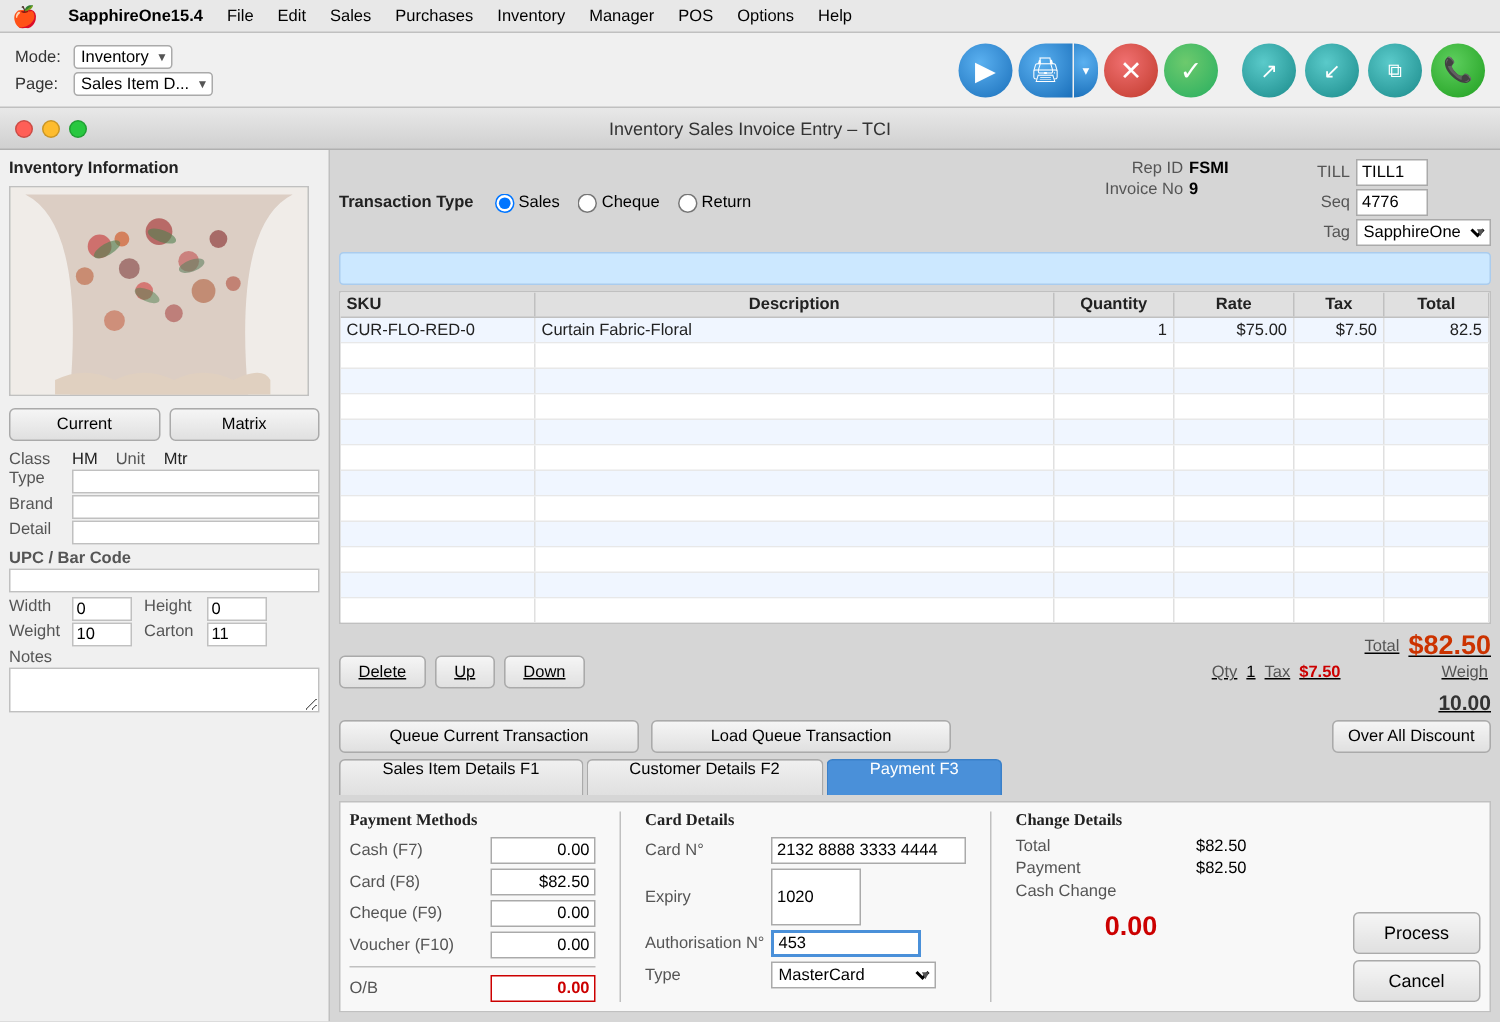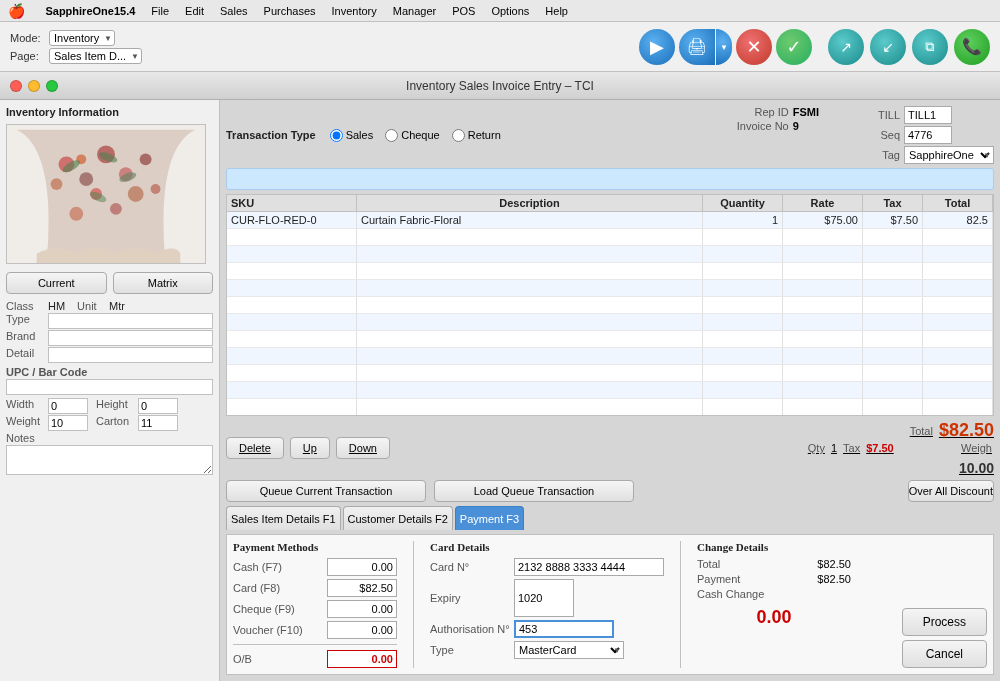--- a/index.html
+++ b/index.html
@@ -96,37 +96,37 @@
     .qty-tax-value { font-size: 11px; }
     .tax-value { font-size: 11px; color: #cc0000; font-weight: bold; }
     .total-section { display: flex; flex-direction: column; align-items: flex-end; gap: 1px; }
     .total-label { font-size: 11px; color: #555; }
     .total-amount { font-size: 18px; font-weight: bold; color: #cc3300; }
     .weigh-amount { font-size: 14px; font-weight: bold; color: #333; }
 
     
     .queue-row { display: flex; align-items: center; gap: 8px; }
     .queue-btn { height: 22px; padding: 0 12px; background: linear-gradient(to bottom, #f5f5f5, #e0e0e0); border: 1px solid #aaa; border-radius: 4px; font-size: 11px; cursor: pointer; flex: 1; max-width: 200px; }
-    .overall-discount-btn { height: 22px; padding: 0 0; background: linear-gradient(to bottom, #f5f5f5, #e0e0e0); border: 1px solid #aaa; border-radius: 4px; font-size: 11px; cursor: pointer; margin-left: auto; }
+    .overall-discount-btn { height: 22px; padding: 0 10px; background: linear-gradient(to bottom, #f5f5f5, #e0e0e0); border: 1px solid #aaa; border-radius: 4px; font-size: 11px; cursor: pointer; margin-left: auto; }
 
     
     .bottom-tabs { display: flex; gap: 2px; align-items: flex-end; }
-    .tab { height: 24px; padding: 0 4px; border: 1px solid #aaa; border-bottom: none; border-radius: 4px 4px 0 0; font-size: 11px; cursor: pointer; display: flex; align-items: center; background: linear-gradient(to bottom, #f0f0f0, #e0e0e0); }
+    .tab { height: 24px; padding: 0 28px; border: 1px solid #aaa; border-bottom: none; border-radius: 4px 4px 0 0; font-size: 11px; cursor: pointer; display: flex; background: linear-gradient(to bottom, #f0f0f0, #e0e0e0); }
     .tab.active { background: #4a90d9; color: white; border-color: #3a80c9; }
 
     
     .payment-section { border: 1px solid #c0c0c0; background: #f8f8f8; padding: 6px; display: flex; gap: 12px; }
     .payment-col { display: flex; flex-direction: column; gap: 3px; }
     .payment-col-title { font-size: 11px; font-weight: bold; color: #222; margin-bottom: 2px; font-family: Liberation Serif, serif; }
     .payment-row { display: flex; align-items: center; gap: 4px; }
     .pay-label { font-size: 11px; color: #555; width: 90px; }
     .pay-input { height: 18px; border: 1px solid #aaa; background: white; font-size: 11px; width: 70px; padding: 0 3px; text-align: right; }
     .pay-input-red { color: #cc0000; font-weight: bold; border: 1px solid #cc0000; }
     .card-label { font-size: 11px; color: #555; width: 80px; }
-    .card-input { height: 18px; border: 1px solid #aaa; background: white; font-size: 11px; width: 150px; padding: 0 3px; }
+    .card-input { height: 18px; border: 1px solid #aaa; background: white; font-size: 11px; width: 130px; padding: 0 3px; }
     .card-input-sm { height: 18px; border: 1px solid #aaa; background: white; font-size: 11px; width: 60px; padding: 18px 3px; }
     .card-input-auth { height: 18px; border: 2px solid #4a90d9; background: white; font-size: 11px; width: 100px; padding: 0 3px; }
     .card-select { height: 18px; border: 1px solid #aaa; background: white; font-size: 11px; width: 110px; }
     .change-label { font-size: 11px; color: #555; width: 80px; }
     .change-value { font-size: 11px; width: 70px; text-align: right; }
     .cash-change-value { font-size: 18px; font-weight: bold; color: #cc0000; margin-top: 4px; text-align: center; }
     .process-col { display: flex; flex-direction: column; gap: 4px; justify-content: flex-end; margin-left: auto; }
     .process-btn { height: 28px; padding: 0 20px; background: linear-gradient(to bottom, #f5f5f5, #e0e0e0); border: 1px solid #aaa; border-radius: 4px; font-size: 12px; cursor: pointer; }
 
     .divider-v { width: 1px; background: #c0c0c0; margin: 0 4px; }

